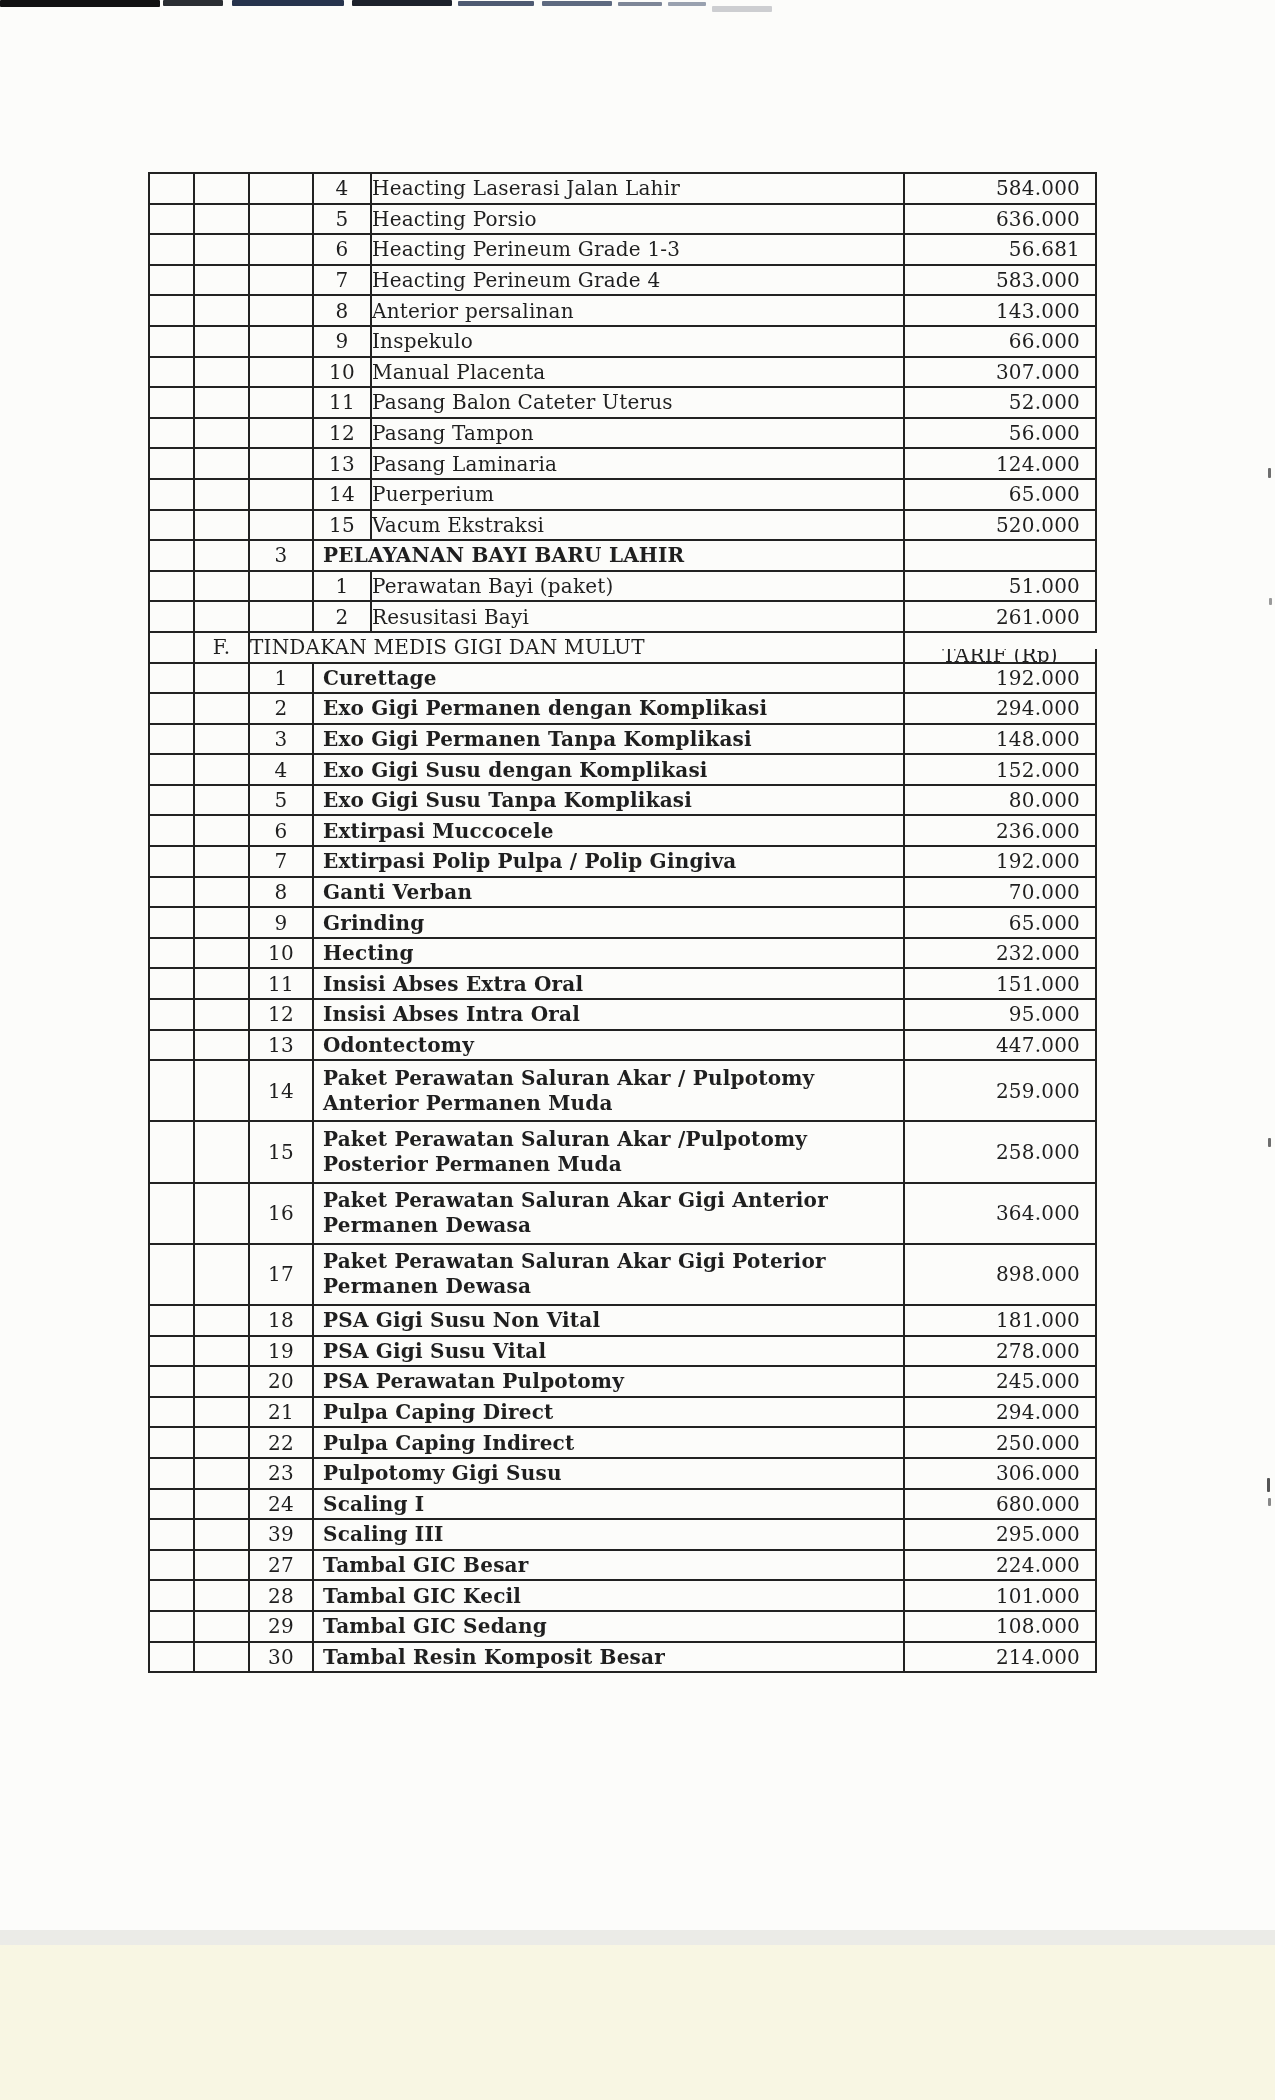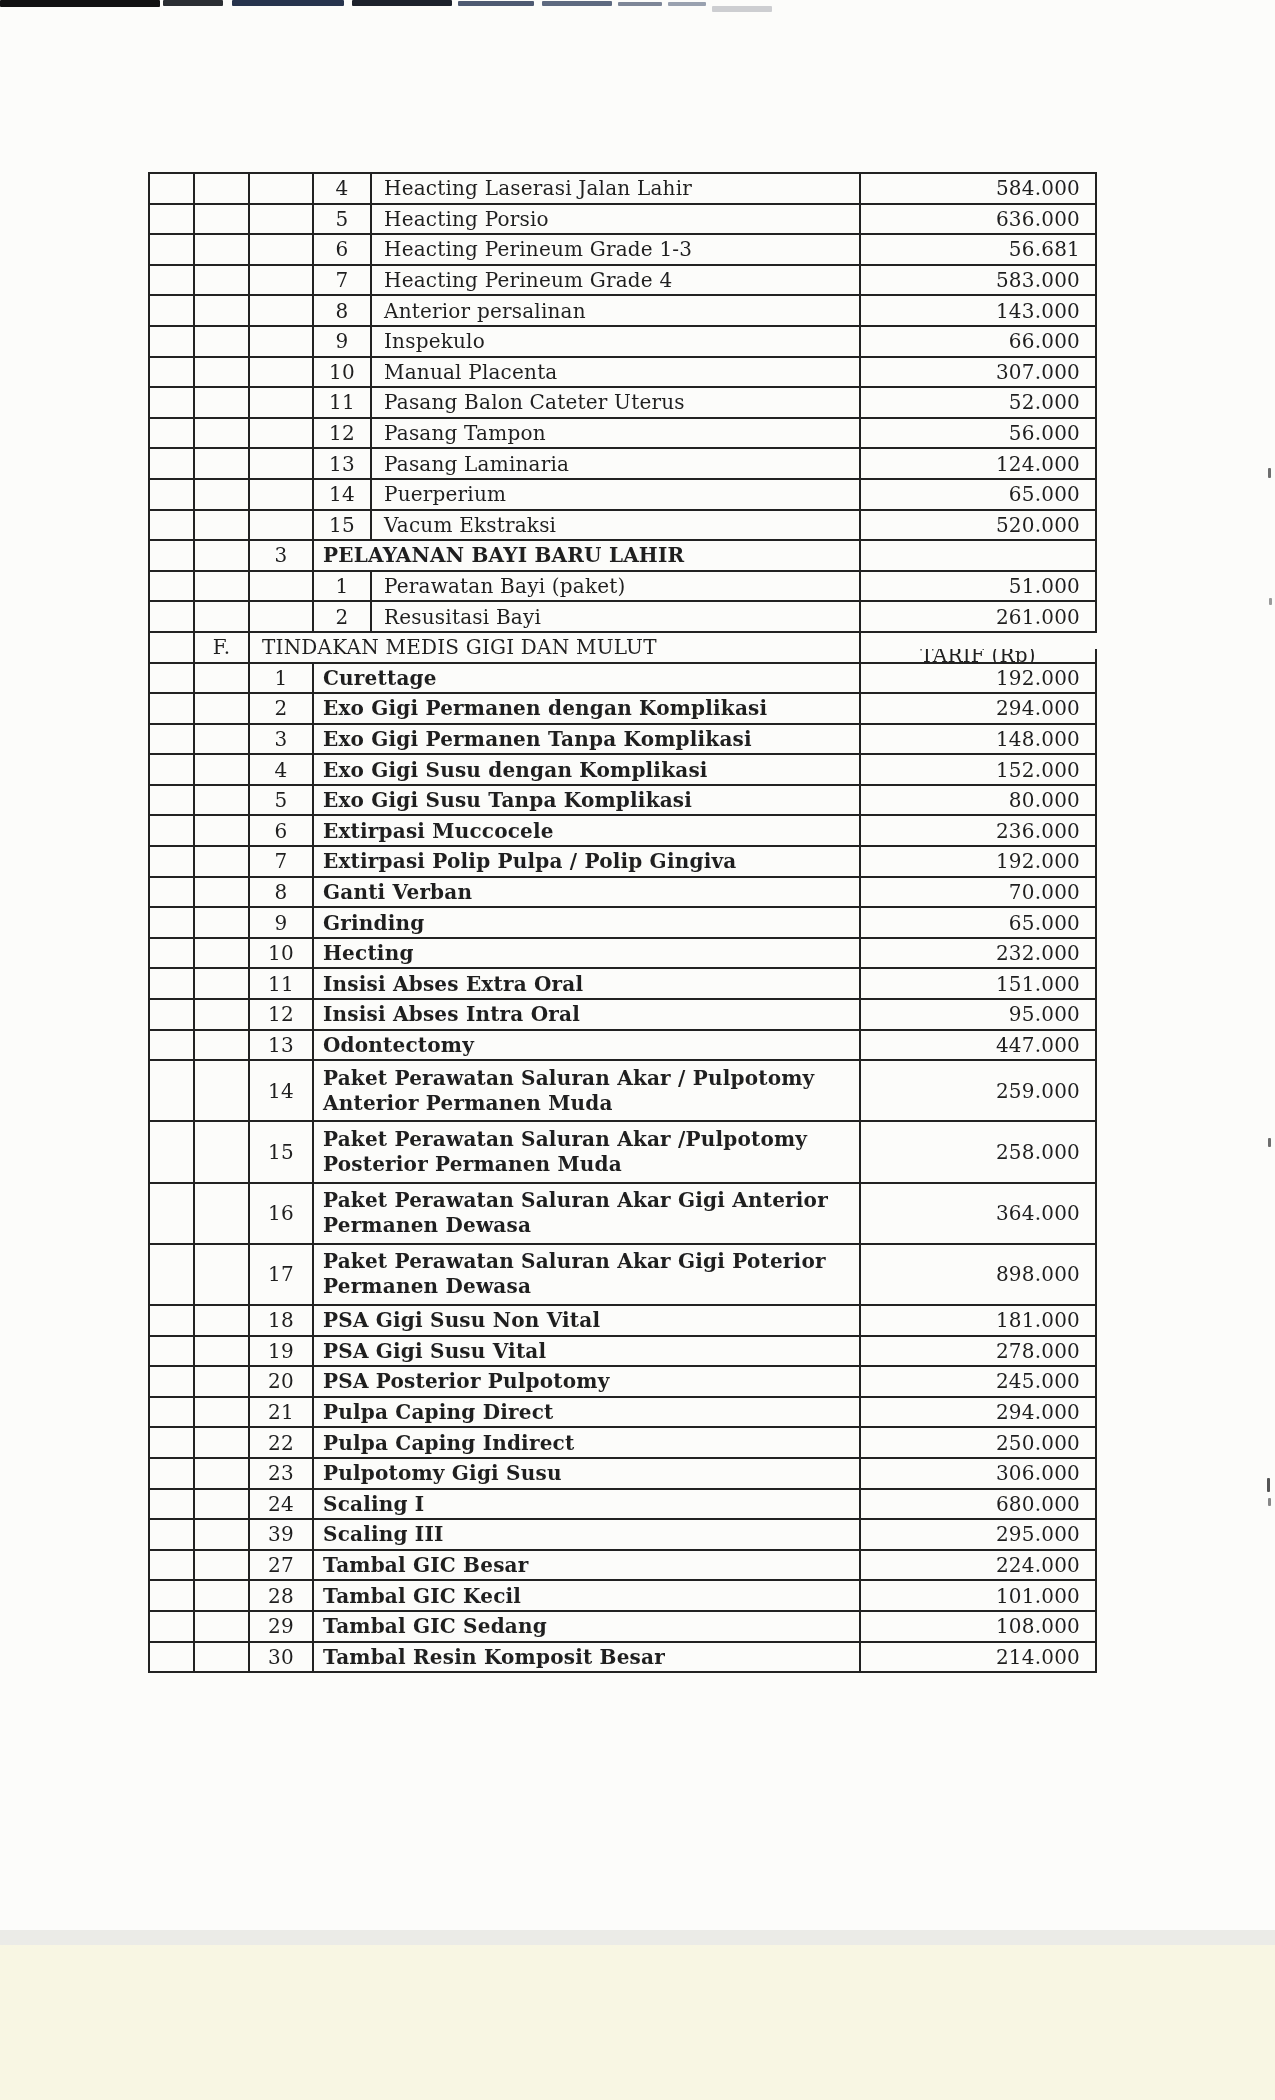--- a/index.html
+++ b/index.html
@@ -40,23 +40,23 @@
   .trow.h-tall{height:61.2px;}
   .tcell{
     box-sizing:border-box;border-right:2px solid #222;
     display:flex;align-items:center;overflow:hidden;
     font-size:20px;line-height:24px;letter-spacing:0.2px;white-space:nowrap;
   }
   .c-a{width:45px;}
   .c-b{width:55px;justify-content:center;}
   .c-c{width:64px;justify-content:center;}
   .c-d{width:58px;justify-content:center;}
-  .c-desc{flex:1;padding-left:12px;}
+  .c-desc{flex:1;}
   .c-desc.indent-l3{padding-left:9px;font-weight:bold;}
-  .c-price{width:236px;justify-content:flex-end;padding-right:15px;}
+  .c-price{width:192px;justify-content:flex-end;padding-right:15px;}
   .c-price.centered{justify-content:center;padding-right:0;margin-top:16px;}
   .h-tall .c-desc{white-space:normal;line-height:25px;padding-top:2px;padding-bottom:2px;}
 </style>
 </head>
 <body>
 
 <div class="scan-top">
   <i class="seg1"></i>
     <i class="seg2"></i>
     <i class="seg3"></i>
@@ -331,21 +331,21 @@
       <div class="tcell c-a"></div>
       <div class="tcell c-b"></div>
       <div class="tcell c-c">19</div>
       <div class="tcell c-desc indent-l3">PSA Gigi Susu Vital</div>
       <div class="tcell c-price">278.000</div>
     </div>
     <div class="trow h-single">
       <div class="tcell c-a"></div>
       <div class="tcell c-b"></div>
       <div class="tcell c-c">20</div>
-      <div class="tcell c-desc indent-l3">PSA Posterior Pulpotomy</div>
+      <div class="tcell c-desc indent-l3">PSA Perawatan Pulpotomy</div>
       <div class="tcell c-price">245.000</div>
     </div>
     <div class="trow h-single">
       <div class="tcell c-a"></div>
       <div class="tcell c-b"></div>
       <div class="tcell c-c">21</div>
       <div class="tcell c-desc indent-l3">Pulpa Caping Direct</div>
       <div class="tcell c-price">294.000</div>
     </div>
     <div class="trow h-single">

